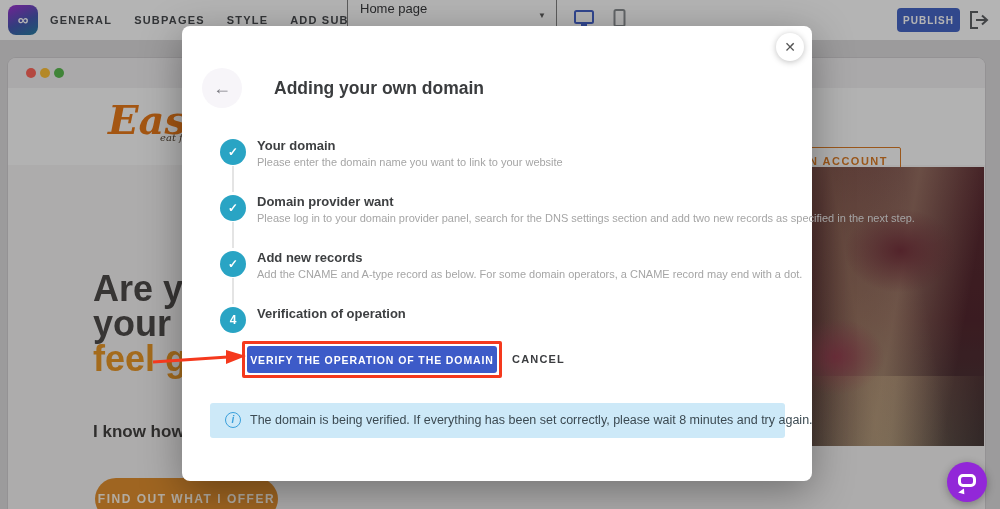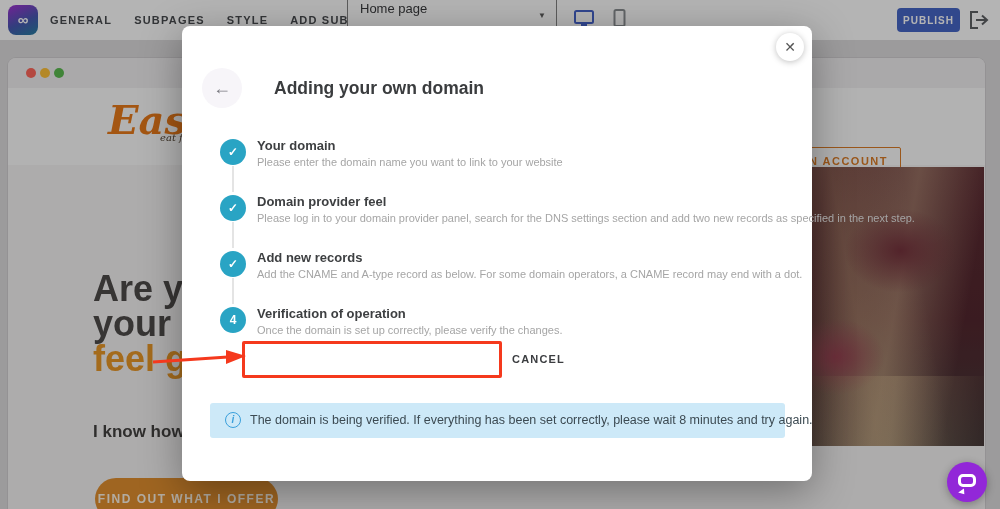--- a/index.html
+++ b/index.html
@@ -155,36 +155,36 @@
     <div class="modal-title">Adding your own domain</div>
 
     <div class="step" style="top:108px">
       <span class="marker">✓</span>
       <div class="s-title">Your domain</div>
       <div class="s-desc">Please enter the domain name you want to link to your website</div>
     </div>
     <div class="connector" style="top:140px"></div>
     <div class="step" style="top:164px">
       <span class="marker">✓</span>
-      <div class="s-title">Domain provider feel</div>
+      <div class="s-title">Domain provider want</div>
       <div class="s-desc">Please log in to your domain provider panel, search for the DNS settings section and add two new records as specified in the next step.</div>
     </div>
     <div class="connector" style="top:196px"></div>
     <div class="step" style="top:220px">
       <span class="marker">✓</span>
       <div class="s-title">Add new records</div>
       <div class="s-desc">Add the CNAME and A-type record as below. For some domain operators, a CNAME record may end with a dot.</div>
     </div>
     <div class="connector" style="top:252px"></div>
     <div class="step" style="top:276px">
       <span class="marker">4</span>
       <div class="s-title">Verification of operation</div>
-      <div class="s-desc">Once the domain is set up correctly, please verify the changes.</div>
-    </div>
-
+    </div>
+
+    <button class="verify-btn">VERIFY THE OPERATION OF THE DOMAIN</button>
     <div class="annot-box"></div>
     <button class="cancel-btn">CANCEL</button>
 
     <div class="info-banner">
       <span class="info-icon">i</span>
       <span class="info-text">The domain is being verified. If everything has been set correctly, please wait 8 minutes and try again.</span>
     </div>
   </div>
 
   <svg class="annot-arrow" viewBox="0 0 100 20">

